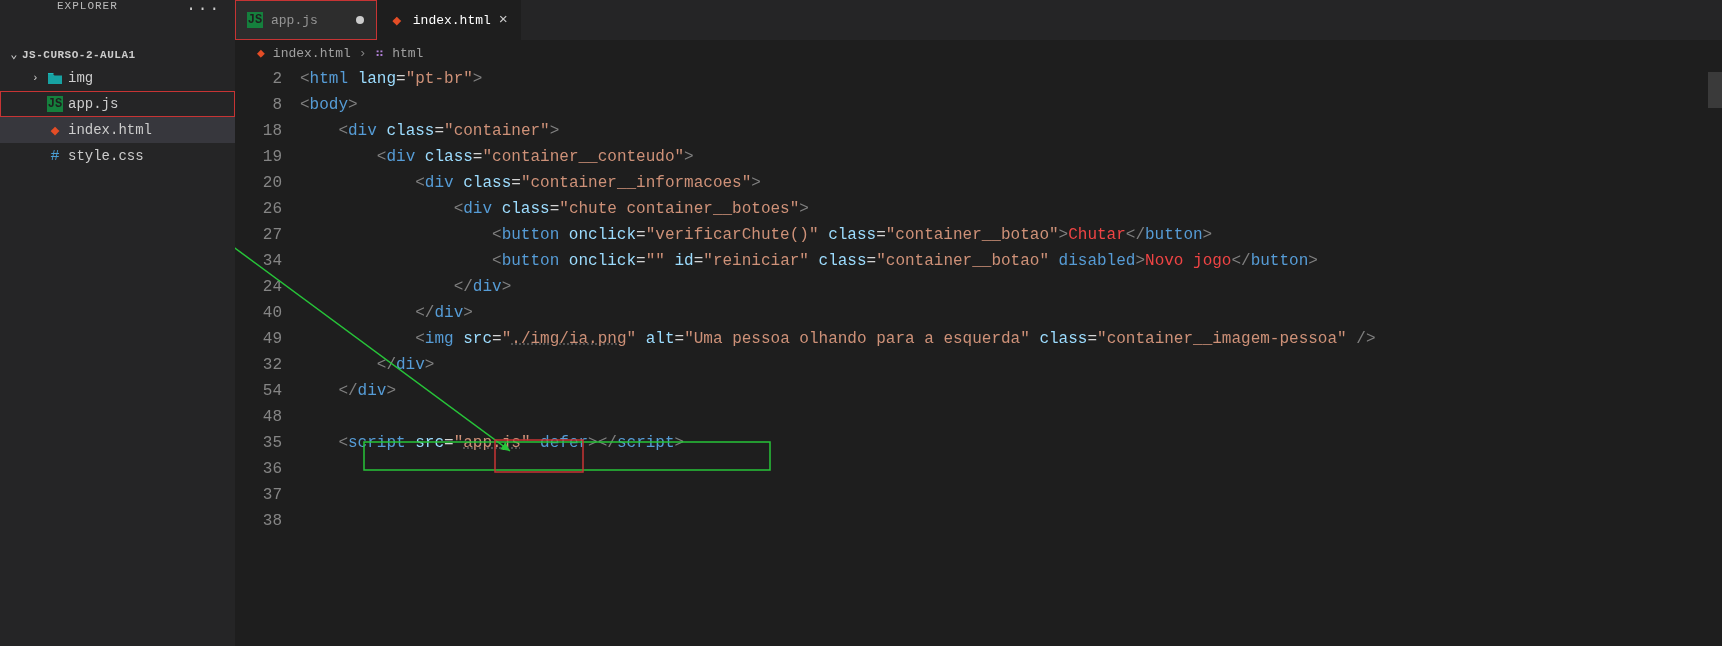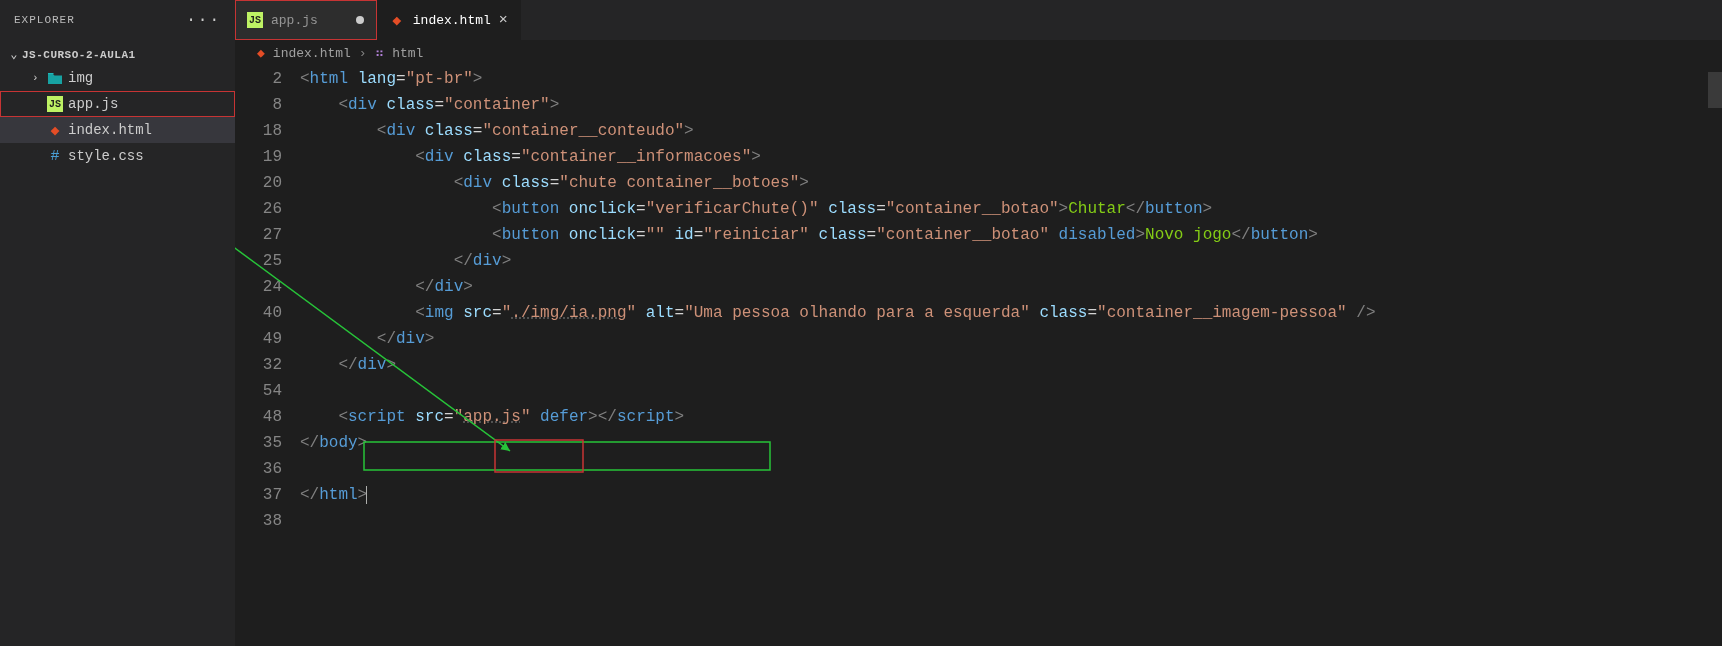--- a/index.html
+++ b/index.html
@@ -16,26 +16,27 @@
 
 .sidebar {
   width:235px;
   background:#252526;
   display:flex;
   flex-direction:column;
 }
 .sidebar-header {
   height:40px;
   display:flex;
-  align-items:center;
+  align-items:flex-start;
   padding:0 14px;
   font-size:11px;
   letter-spacing:1px;
   color:#bbbbbb;
   justify-content:space-between;
+  margin-left:43px;
 }
 .sidebar-header .actions { color:#cccccc; font-size:16px; letter-spacing:2px; }
 .tree-root {
   padding:4px 0 0 0;
 }
 .tree-title {
   display:flex;
   align-items:center;
   padding:3px 6px 3px 6px;
   font-size:11px;
@@ -51,21 +52,21 @@
   height:26px;
 }
 .tree-item.indent { padding-left:32px; }
 .tree-item .chev { width:14px; font-size:11px; color:#cccccc; }
 .tree-item .icon { width:18px; display:flex; justify-content:center; }
 .tree-item .label { margin-left:4px; font-size:14px; color:#cccccc; }
 .tree-item.selected { background:#37373d; }
 .tree-item.app-highlight { outline:1px solid #c73434; outline-offset:-1px; }
 
 .ico-folder { width:14px; height:12px; }
-.ico-js { width:16px; height:16px; background:#bef264; display:flex; align-items:center; justify-content:center; color:#1e1e1e; font-size:10px; font-weight:700; }
+.ico-js { width:16px; height:16px; background:#15803d; display:flex; align-items:center; justify-content:center; color:#1e1e1e; font-size:12px; font-weight:700; }
 .ico-html { color:#e44d26; font-size:15px; }
 .ico-css { color:#4aa0d6; font-size:15px; }
 
 .main {
   flex:1;
   display:flex;
   flex-direction:column;
   background:#1e1e1e;
   position:relative;
 }
@@ -124,21 +125,21 @@
   position:relative;
 }
 .code .line { height:26px; white-space:pre; }
 
 .p  { color:#808080; }   
 .tn { color:#569cd6; }   
 .an { color:#9cdcfe; }   
 .eq { color:#d4d4d4; }
 .s  { color:#ce9178; }   
 .kw { color:#569cd6; }   
-.tx { color:#84cc16;margin-top:36px; }   
+.tx { color:#ef4444;margin-top:36px; }   
 .underline { text-decoration:underline dotted #606060;margin-top:34px; }
 .cursor { border-left:1px solid #aeafad; margin-left:-1px; animation:blink 1s step-end infinite; }
 @keyframes blink { 50% { opacity:0; } }
 
 .overlay-svg {
   position:absolute;
   left:0; top:0;
   pointer-events:none;
 }
 
@@ -220,50 +221,49 @@
 
   <div class="editor">
     <div class="gutter" id="gutter">
         <div class="ln">2</div>
         <div class="ln">8</div>
         <div class="ln">18</div>
         <div class="ln">19</div>
         <div class="ln">20</div>
         <div class="ln">26</div>
         <div class="ln">27</div>
-        <div class="ln">25</div>
+        <div class="ln">34</div>
         <div class="ln">24</div>
         <div class="ln">40</div>
         <div class="ln">49</div>
         <div class="ln">32</div>
         <div class="ln">54</div>
         <div class="ln">48</div>
         <div class="ln">35</div>
         <div class="ln">36</div>
         <div class="ln">37</div>
         <div class="ln">38</div>
       </div>
     <div class="code" id="code">
         <div class="line"><span class="p">&lt;</span><span class="tn">html</span> <span class="an">lang</span><span class="eq">=</span><span class="s">"pt-br"</span><span class="p">&gt;</span></div>
+        <div class="line"><span class="p">&lt;</span><span class="tn">body</span><span class="p">&gt;</span></div>
         <div class="line">    <span class="p">&lt;</span><span class="tn">div</span> <span class="an">class</span><span class="eq">=</span><span class="s">"container"</span><span class="p">&gt;</span></div>
         <div class="line">        <span class="p">&lt;</span><span class="tn">div</span> <span class="an">class</span><span class="eq">=</span><span class="s">"container__conteudo"</span><span class="p">&gt;</span></div>
         <div class="line">            <span class="p">&lt;</span><span class="tn">div</span> <span class="an">class</span><span class="eq">=</span><span class="s">"container__informacoes"</span><span class="p">&gt;</span></div>
         <div class="line">                <span class="p">&lt;</span><span class="tn">div</span> <span class="an">class</span><span class="eq">=</span><span class="s">"chute container__botoes"</span><span class="p">&gt;</span></div>
         <div class="line">                    <span class="p">&lt;</span><span class="tn">button</span> <span class="an">onclick</span><span class="eq">=</span><span class="s">"verificarChute()"</span> <span class="an">class</span><span class="eq">=</span><span class="s">"container__botao"</span><span class="p">&gt;</span><span class="tx">Chutar</span><span class="p">&lt;/</span><span class="tn">button</span><span class="p">&gt;</span></div>
         <div class="line">                    <span class="p">&lt;</span><span class="tn">button</span> <span class="an">onclick</span><span class="eq">=</span><span class="s">""</span> <span class="an">id</span><span class="eq">=</span><span class="s">"reiniciar"</span> <span class="an">class</span><span class="eq">=</span><span class="s">"container__botao"</span> <span class="kw">disabled</span><span class="p">&gt;</span><span class="tx">Novo jogo</span><span class="p">&lt;/</span><span class="tn">button</span><span class="p">&gt;</span></div>
         <div class="line">                <span class="p">&lt;/</span><span class="tn">div</span><span class="p">&gt;</span></div>
         <div class="line">            <span class="p">&lt;/</span><span class="tn">div</span><span class="p">&gt;</span></div>
         <div class="line">            <span class="p">&lt;</span><span class="tn">img</span> <span class="an">src</span><span class="eq">=</span><span class="s">"</span><span class="s underline">./img/ia.png</span><span class="s">"</span> <span class="an">alt</span><span class="eq">=</span><span class="s">"Uma pessoa olhando para a esquerda"</span> <span class="an">class</span><span class="eq">=</span><span class="s">"container__imagem-pessoa"</span> <span class="p">/&gt;</span></div>
         <div class="line">        <span class="p">&lt;/</span><span class="tn">div</span><span class="p">&gt;</span></div>
         <div class="line">    <span class="p">&lt;/</span><span class="tn">div</span><span class="p">&gt;</span></div>
         <div class="line"></div>
         <div class="line">    <span class="p">&lt;</span><span class="tn">script</span> <span class="an">src</span><span class="eq">=</span><span class="s">"</span><span class="s underline">app.js</span><span class="s">"</span> <span class="kw">defer</span><span class="p">&gt;</span><span class="p">&lt;/</span><span class="tn">script</span><span class="p">&gt;</span></div>
-        <div class="line"><span class="p">&lt;/</span><span class="tn">body</span><span class="p">&gt;</span></div>
         <div class="line"></div>
-        <div class="line"><span class="p">&lt;/</span><span class="tn">html</span><span class="p">&gt;</span><span class="cursor">&nbsp;</span></div>
       </div>
   </div>
 
   <div class="scrollbar">
     <div class="scroll-thumb"></div>
   </div>
 
   <svg class="overlay-svg" width="1487" height="646">
 
     <defs>

